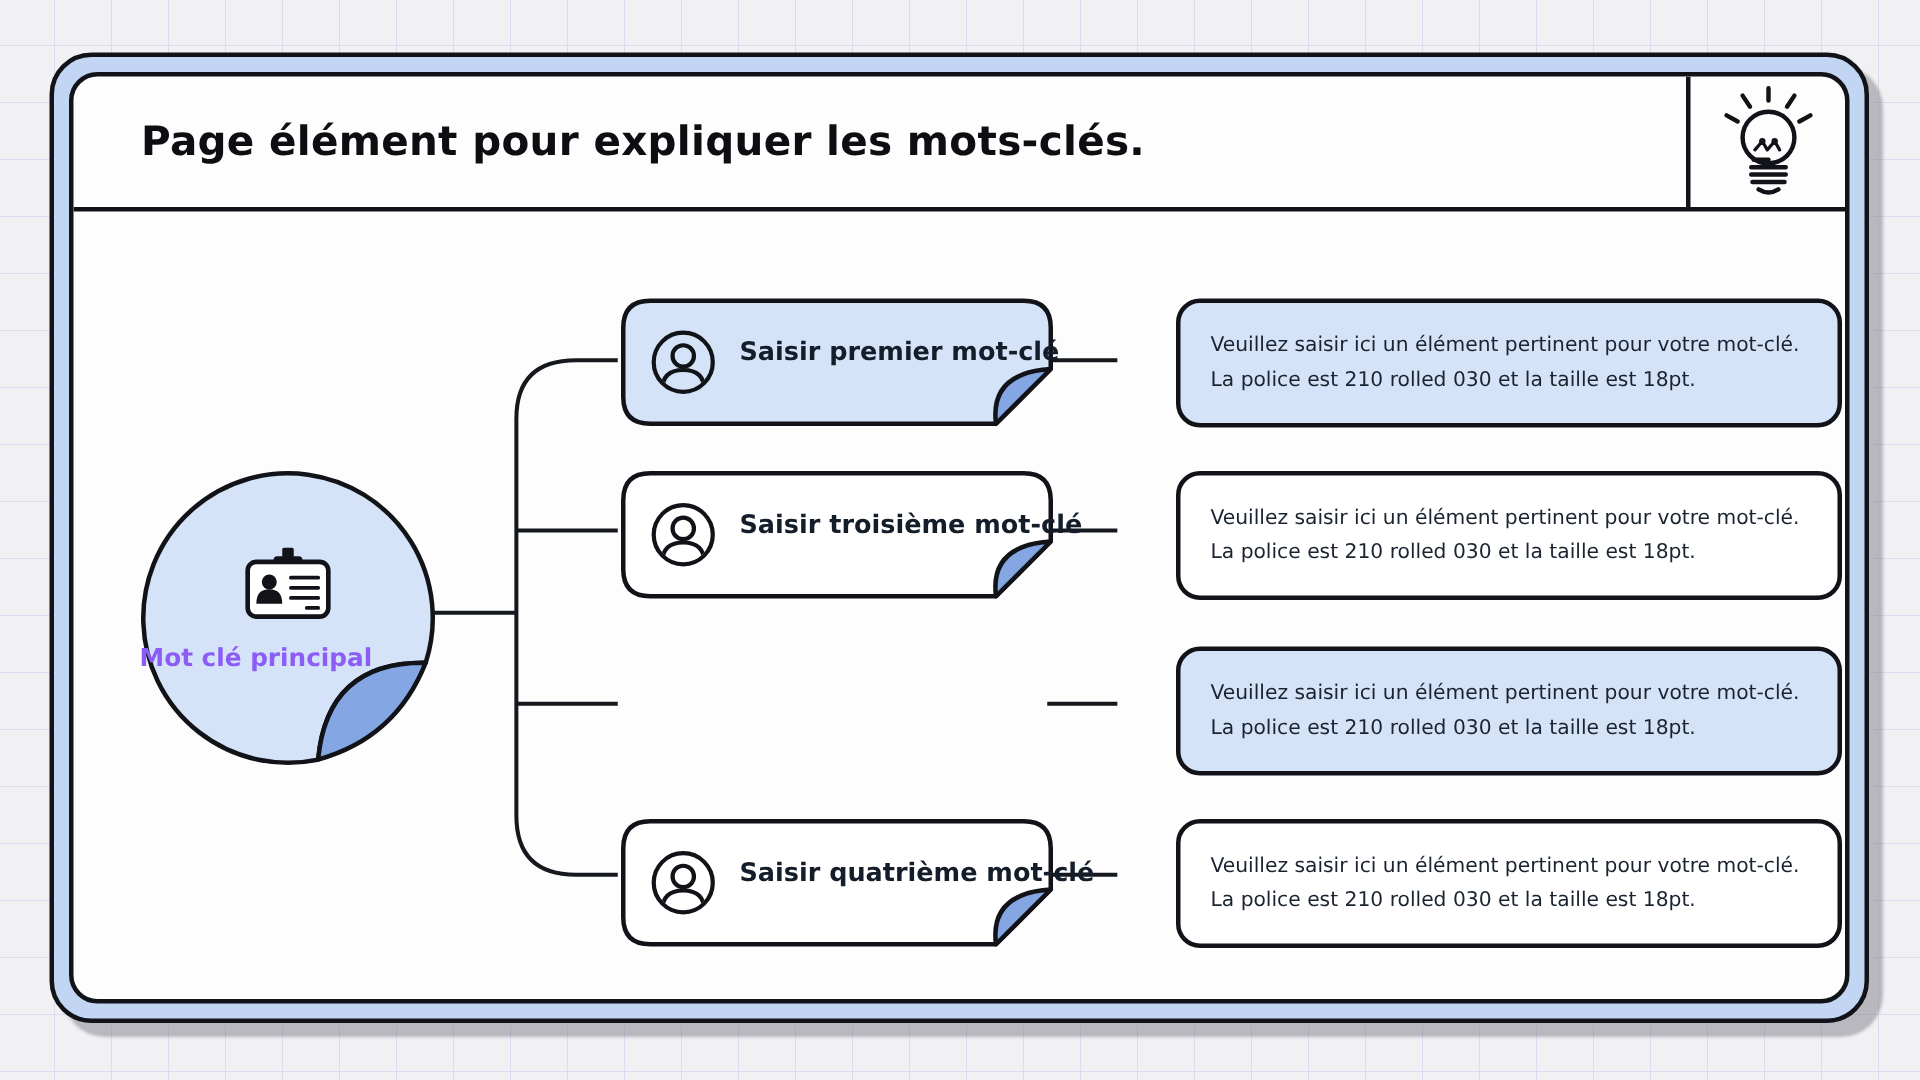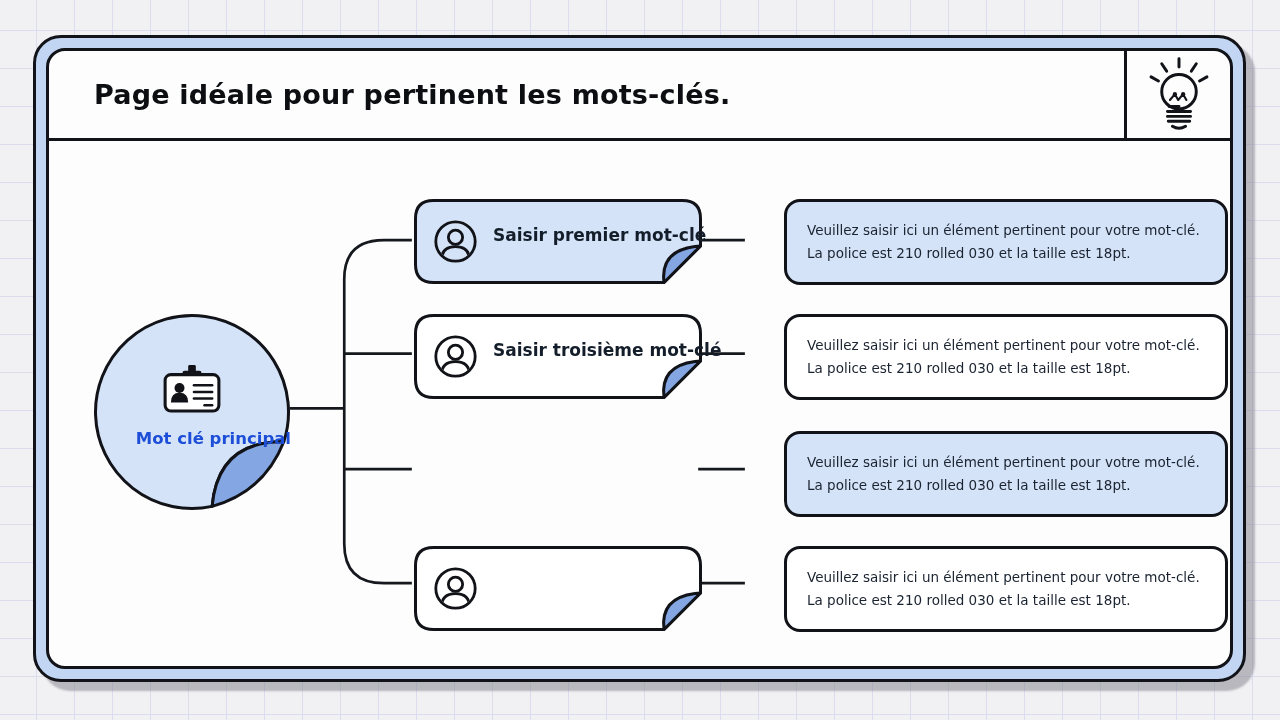--- a/index.html
+++ b/index.html
@@ -45,22 +45,22 @@
     display:flex; align-items:center; justify-content:center;
   }
   .content { flex:1; position:relative; }
 
   .connectors { position:absolute; inset:0; width:100%; height:100%; }
 
   
   .root-node { position:absolute; left:44px; top:172px; width:206px; height:206px; }
   .root-node svg.shape { position:absolute; inset:0; overflow:visible; }
   .root-label {
-    position:absolute; left:0; top:116px; width:198px; text-align:right;
-    font-size:16.5px; font-weight:600; color:#1d4ed8;
+    position:absolute; left:0; top:116px; width:198px; text-align:left;
+    font-size:16.5px; font-weight:600; color:#8b5cf6;
   }
   .idcard { position:absolute; left:70px; top:52px; }
 
   
   .kw-card { position:absolute; left:365px; width:288px; height:85px; }
   .kw-card svg.kw-shape { position:absolute; left:0; top:0; overflow:visible; }
   .kw-shape .body { fill:#ffffff; }
   .kw-card.filled .kw-shape .body { fill:#d5e3f8; }
   .kw-icon { position:absolute; left:19px; top:20px; }
   .kw-label {
@@ -83,21 +83,21 @@
   .r0 { top:58px; } .r1 { top:173px; } .r2 { top:290px; } .r3 { top:405px; }
 </style>
 </head>
 <body>
 
 <div class="slide-frame">
   <div class="slide">
 
     <div class="slide-header">
       <div class="title-wrap">
-        <div class="page-title">Page idéale pour pertinent les mots-clés.</div>
+        <div class="page-title">Page élément pour expliquer les mots-clés.</div>
       </div>
       <div class="bulb-box">
         <svg width="74" height="80" viewBox="0 0 90 96">
           <g stroke="#111318" stroke-width="3.6" fill="none" stroke-linecap="round">
             <line x1="45" y1="4" x2="45" y2="14"></line>
             <line x1="24" y1="10" x2="30" y2="19"></line>
             <line x1="66" y1="10" x2="60" y2="19"></line>
             <line x1="11" y1="26" x2="20" y2="31"></line>
             <line x1="79" y1="26" x2="70" y2="31"></line>
             <circle cx="45" cy="44" r="21"></circle>
@@ -197,20 +197,21 @@
               <clipPath id="pc3">
                 <circle cx="24" cy="24" r="19.6"></circle>
               </clipPath>
             </defs>
           <circle cx="24" cy="24" r="21" fill="none" stroke="#111318" stroke-width="3"></circle>
           <g clip-path="url(#pc3)" fill="none" stroke="#111318" stroke-width="3">
             <circle cx="24" cy="19.5" r="7.6"></circle>
             <path d="M9 44 Q9 29.5 24 29.5 Q39 29.5 39 44"></path>
           </g>
         </svg>
+        <div class="kw-label">Saisir quatrième mot-clé</div>
       </div>
 
       <div class="desc-box r0 filled">
         <div class="desc-line">Veuillez saisir ici un élément pertinent pour votre mot-clé.</div>
         <div class="desc-line">La police est 210 rolled 030 et la taille est 18pt.</div>
       </div>
       <div class="desc-box r1">
         <div class="desc-line">Veuillez saisir ici un élément pertinent pour votre mot-clé.</div>
         <div class="desc-line">La police est 210 rolled 030 et la taille est 18pt.</div>
       </div>

